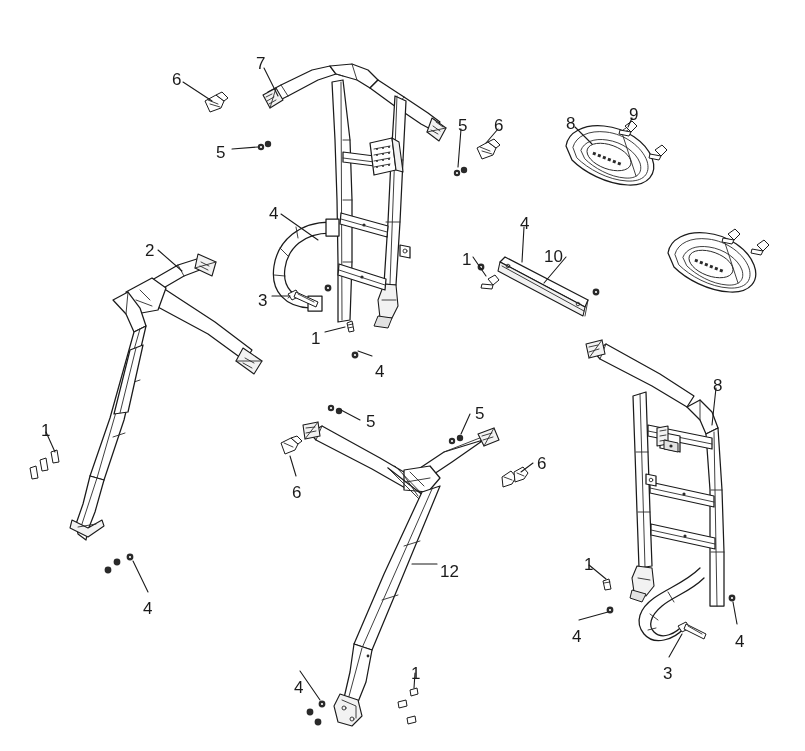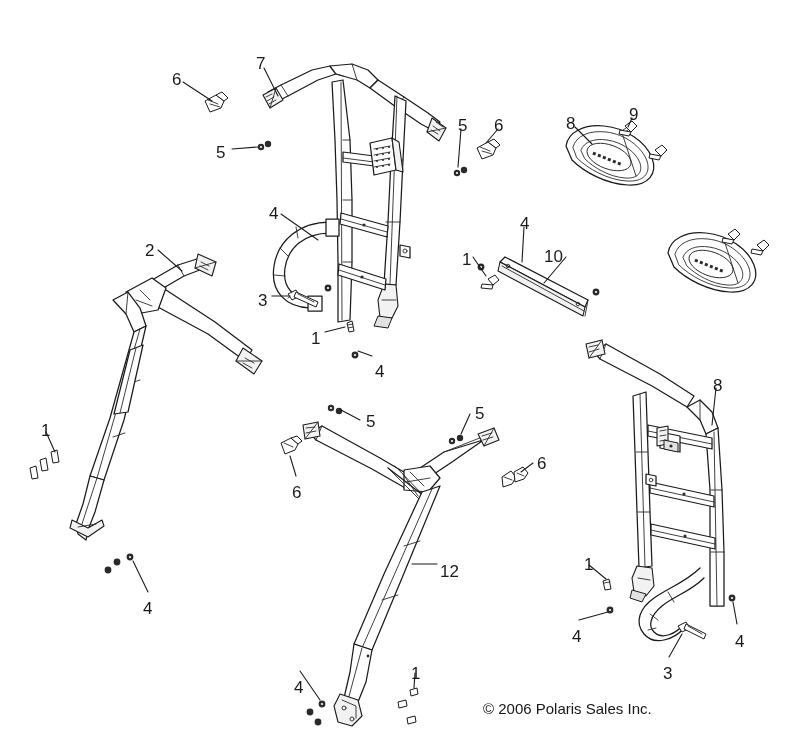--- a/index.html
+++ b/index.html
@@ -492,14 +492,13 @@
       <div class="callout" style="left: 440px; top: 563px;">12</div>
       <div class="callout" style="left: 584px; top: 556px;">1</div>
       <div class="callout" style="left: 143px; top: 600px;">4</div>
       <div class="callout" style="left: 572px; top: 628px;">4</div>
       <div class="callout" style="left: 735px; top: 633px;">4</div>
       <div class="callout" style="left: 663px; top: 665px;">3</div>
       <div class="callout" style="left: 294px; top: 679px;">4</div>
       <div class="callout" style="left: 411px; top: 665px;">1</div>
     </div>
 
-  <div id="copyright">© 2006 Polaris Sales Inc.</div>
 </div>
 
 </body></html>

